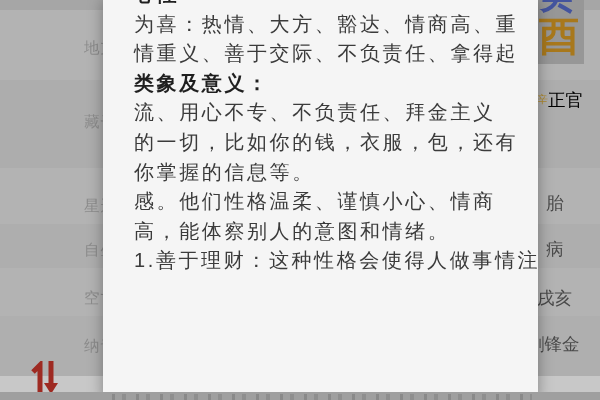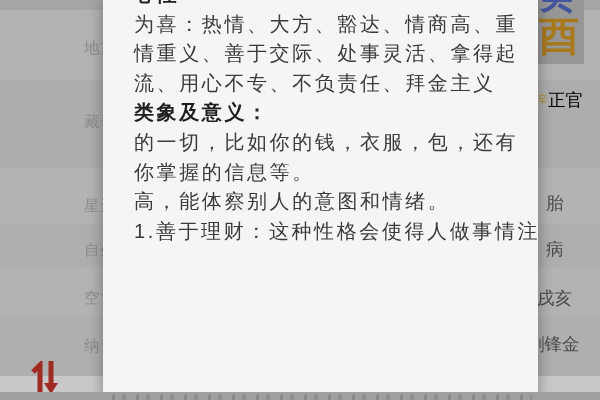--- a/index.html
+++ b/index.html
@@ -123,24 +123,25 @@
       <path d="M10 33 L10 4 L3 11"></path>
       <path d="M21 0 L21 24"></path>
     </g>
     <path d="M14 22 L28 22 L21 33 Z" fill="#9e2a22"></path>
   </svg>
 </div>
 
 <div class="modal">
   <div class="mline mheading">心性</div>
   <div class="mline">为喜：热情、大方、豁达、情商高、重</div>
-  <div class="mline">情重义、善于交际、处事灵活、拿得起</div>
+  <div class="mline">情重义、善于交际、不负责任、拿得起</div>
+  <div class="mline msection">类象及意义：</div>
   <div class="mline">流、用心不专、不负责任、拜金主义</div>
-  <div class="mline msection">类象及意义：</div>
   <div class="mline">的一切，比如你的钱，衣服，包，还有</div>
   <div class="mline">你掌握的信息等。</div>
+  <div class="mline">感。他们性格温柔、谨慎小心、情商</div>
   <div class="mline">高，能体察别人的意图和情绪。</div>
   <div class="mline">1.善于理财：这种性格会使得人做事情注</div>
 </div>
 
 <div class="bottom-bar">
   <div class="bottom-bar-texture"></div>
 </div>
 
 </body></html>

